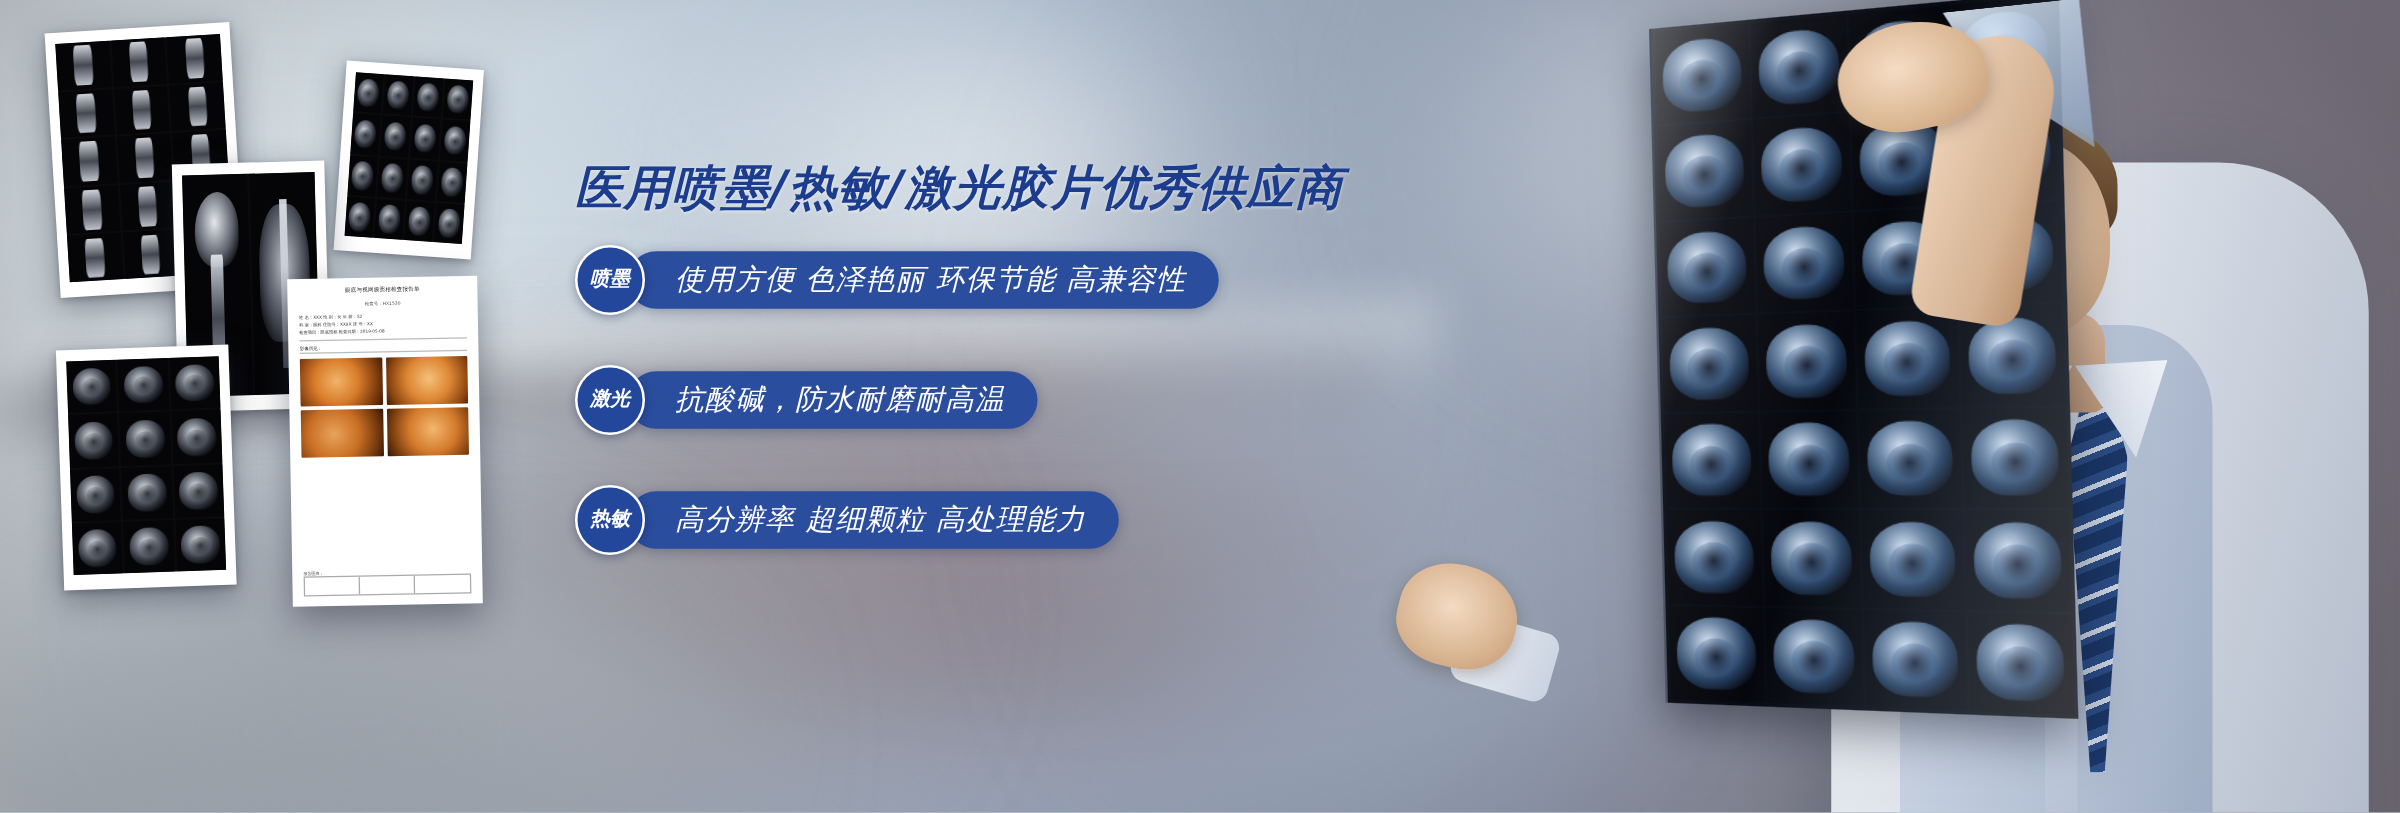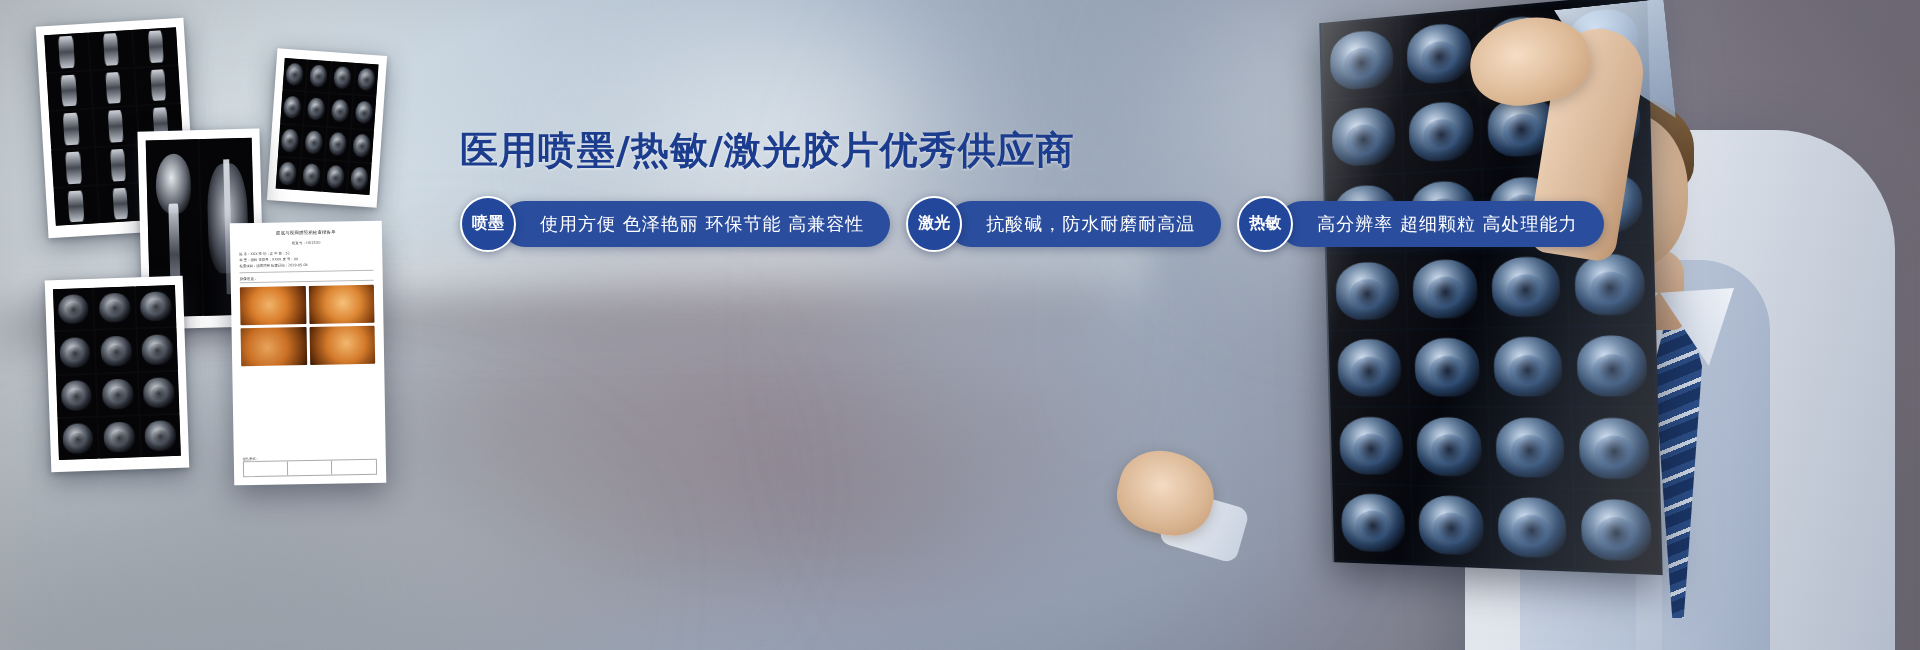--- a/index.html
+++ b/index.html
@@ -261,43 +261,43 @@
   }
   .mri-curl {
     position:absolute; right:250px; top:4px; width:110px; height:120px;
     background:linear-gradient(140deg, rgba(224,236,250,.9), rgba(150,178,212,.65));
     clip-path:polygon(0 0, 100% 0, 100% 100%, 24% 44%);
     transform:rotate(-6deg);
     filter:blur(.3px);
   }
 
   
-  .content { position:absolute; left:460px; top:128px; width:620px; z-index:6; }
+  .content { position:absolute; left:460px; top:128px; width:620px; z-index:6;font-style:italic; }
   .headline {
     font-size:38px; font-weight:bold; color:#1c3c8e;
     letter-spacing:1px; white-space:nowrap; line-height:1.2;
     text-shadow:0 1px 3px rgba(255,255,255,.55);
   }
-  .rows { margin-top:22px; display:flex; flex-direction:row; gap:16px; }
+  .rows { margin-top:22px; display:flex; flex-direction:column; gap:40px; }
   .row { display:flex; align-items:center; }
   .badge {
     width:56px; height:56px; border-radius:50%;
     border:2px solid #ffffff;
     background:#22479b;
     display:flex; align-items:center; justify-content:center;
     color:#fff; font-size:16px; font-weight:bold; letter-spacing:0;
     box-shadow:0 2px 8px rgba(16,30,70,.38);
     flex:0 0 auto; z-index:2;
   }
   .pill {
     margin-left:-14px; height:46px; border-radius:23px;
     background:#2a4d9e;
     display:flex; align-items:center;
     padding:0 26px 0 38px;
-    color:#ffffff; font-size:18px; letter-spacing:1px; white-space:nowrap;
+    color:#ffffff; font-size:23px; letter-spacing:1px; white-space:nowrap;
     box-shadow:0 2px 10px rgba(16,30,70,.3);
   }
 </style>
 </head>
 <body>
 
 <div class="banner">
 
   <div class="bg-base"></div>
   <div class="bg-blob blob-a"></div>

